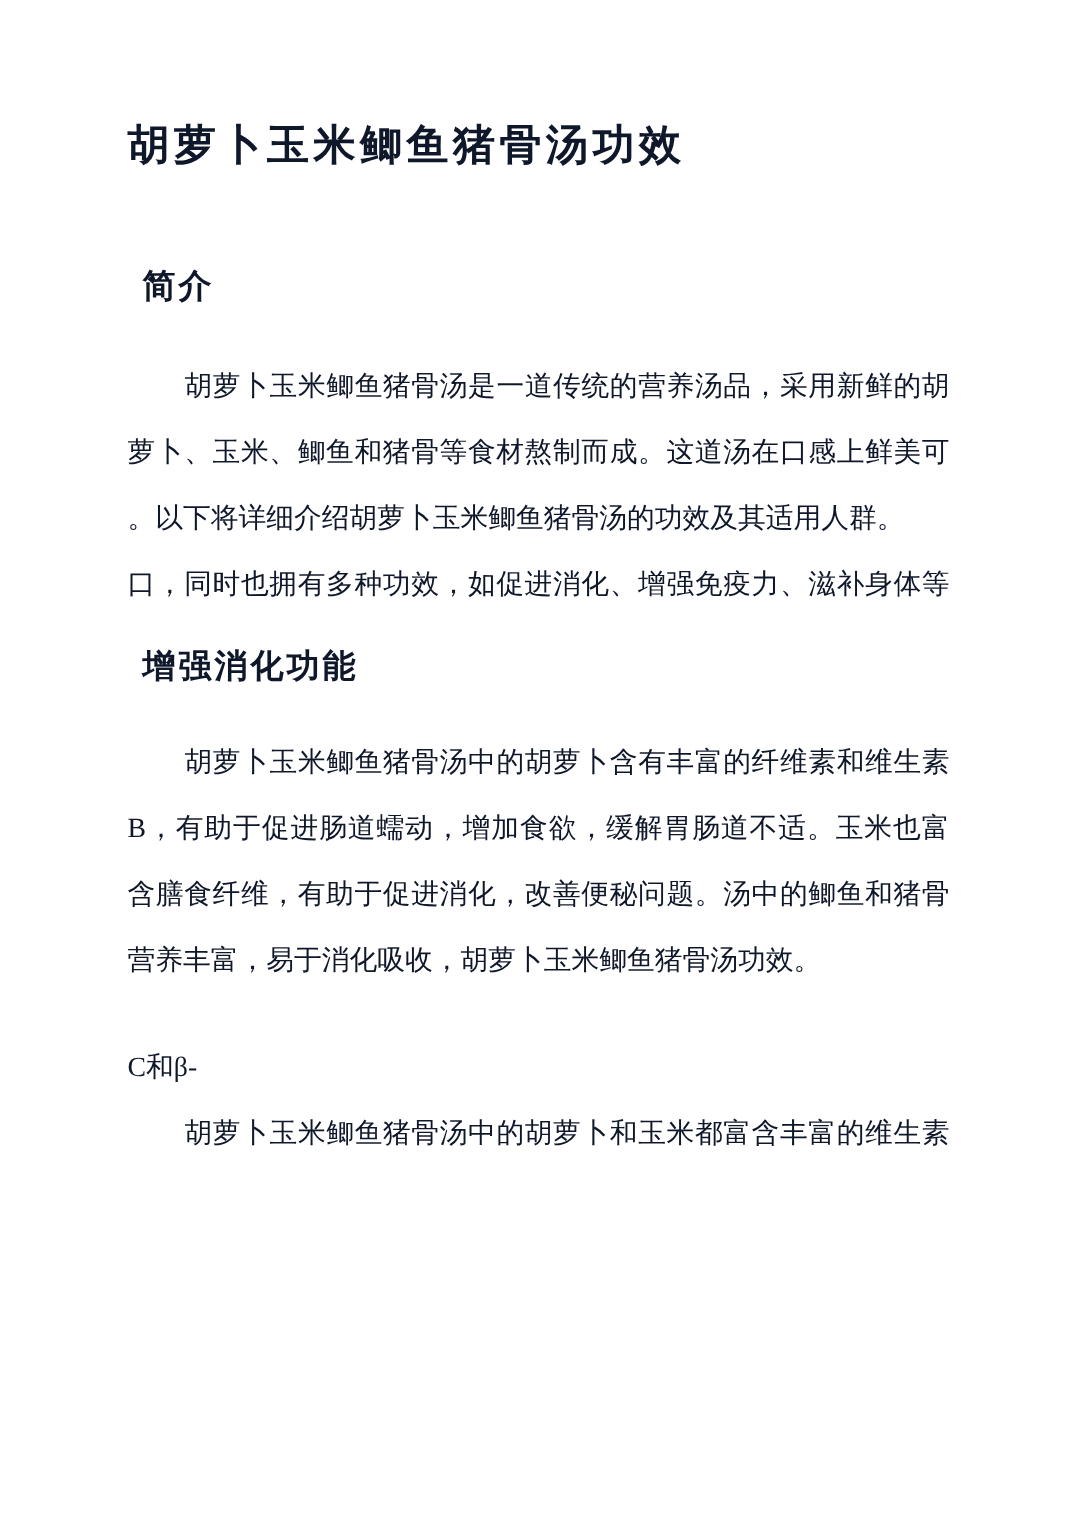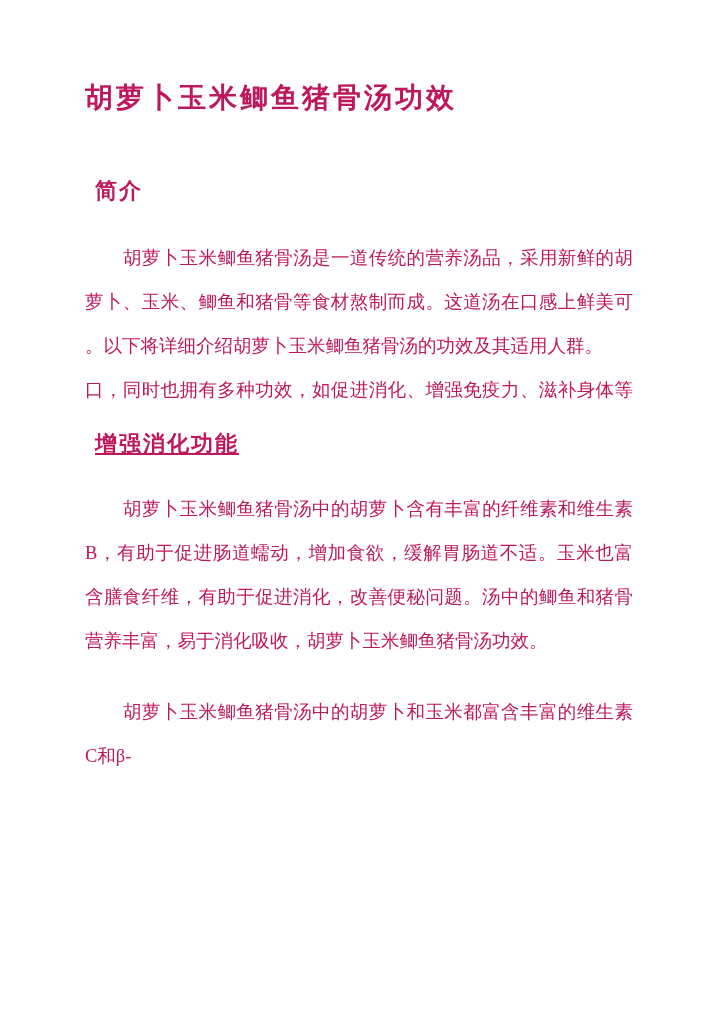--- a/index.html
+++ b/index.html
@@ -9,40 +9,40 @@
   }
   .page {
     position: relative;
     width: 720px;
     height: 1017px;
     box-sizing: border-box;
     background: #ffffff;
     padding: 78px 87px 0 85px;
     overflow: hidden;
     font-family: "Liberation Serif", "DejaVu Serif", serif;
-    color: #be185d;
+    color: #0f172a;
   }
   .doc-title {
     margin: 0;
     font-size: 28px;
     font-weight: 700;
     line-height: 40px;
     letter-spacing: 3px;
     white-space: nowrap;
   }
   .sec-heading {
     margin: 10px;
     font-size: 22px;
     font-weight: 700;
     line-height: 30px;
     letter-spacing: 2px;
     white-space: nowrap;
   }
   .h2-a { margin-top: 58px; }
-  .h2-b { margin-top: 17px; text-decoration: underline; }
+  .h2-b { margin-top: 17px; }
   .h2-c { margin-top: 23px; }
   .para {
     margin: 0;
     font-size: 18.5px;
     font-weight: 400;
   }
   .p-a { margin-top: 30px; }
   .p-b { margin-top: 28px; }
   .p-c { margin-top: 27px; }
   .ln {
@@ -77,17 +77,17 @@
 
   <h2 class="sec-heading h2-b">增强消化功能</h2>
   <div class="para p-b">
     <div class="ln j ind">胡萝卜玉米鲫鱼猪骨汤中的胡萝卜含有丰富的纤维素和维生素</div>
     <div class="ln j">B，有助于促进肠道蠕动，增加食欲，缓解胃肠道不适。玉米也富</div>
     <div class="ln j">含膳食纤维，有助于促进消化，改善便秘问题。汤中的鲫鱼和猪骨</div>
     <div class="ln">营养丰富，易于消化吸收，胡萝卜玉米鲫鱼猪骨汤功效。</div>
   </div>
 
   <div class="para p-c">
+    <div class="ln">C和β-</div>
     <div class="ln j ind">胡萝卜玉米鲫鱼猪骨汤中的胡萝卜和玉米都富含丰富的维生素</div>
-    <div class="ln">C和β-</div>
   </div>
 
 </div>
 
 </body></html>

